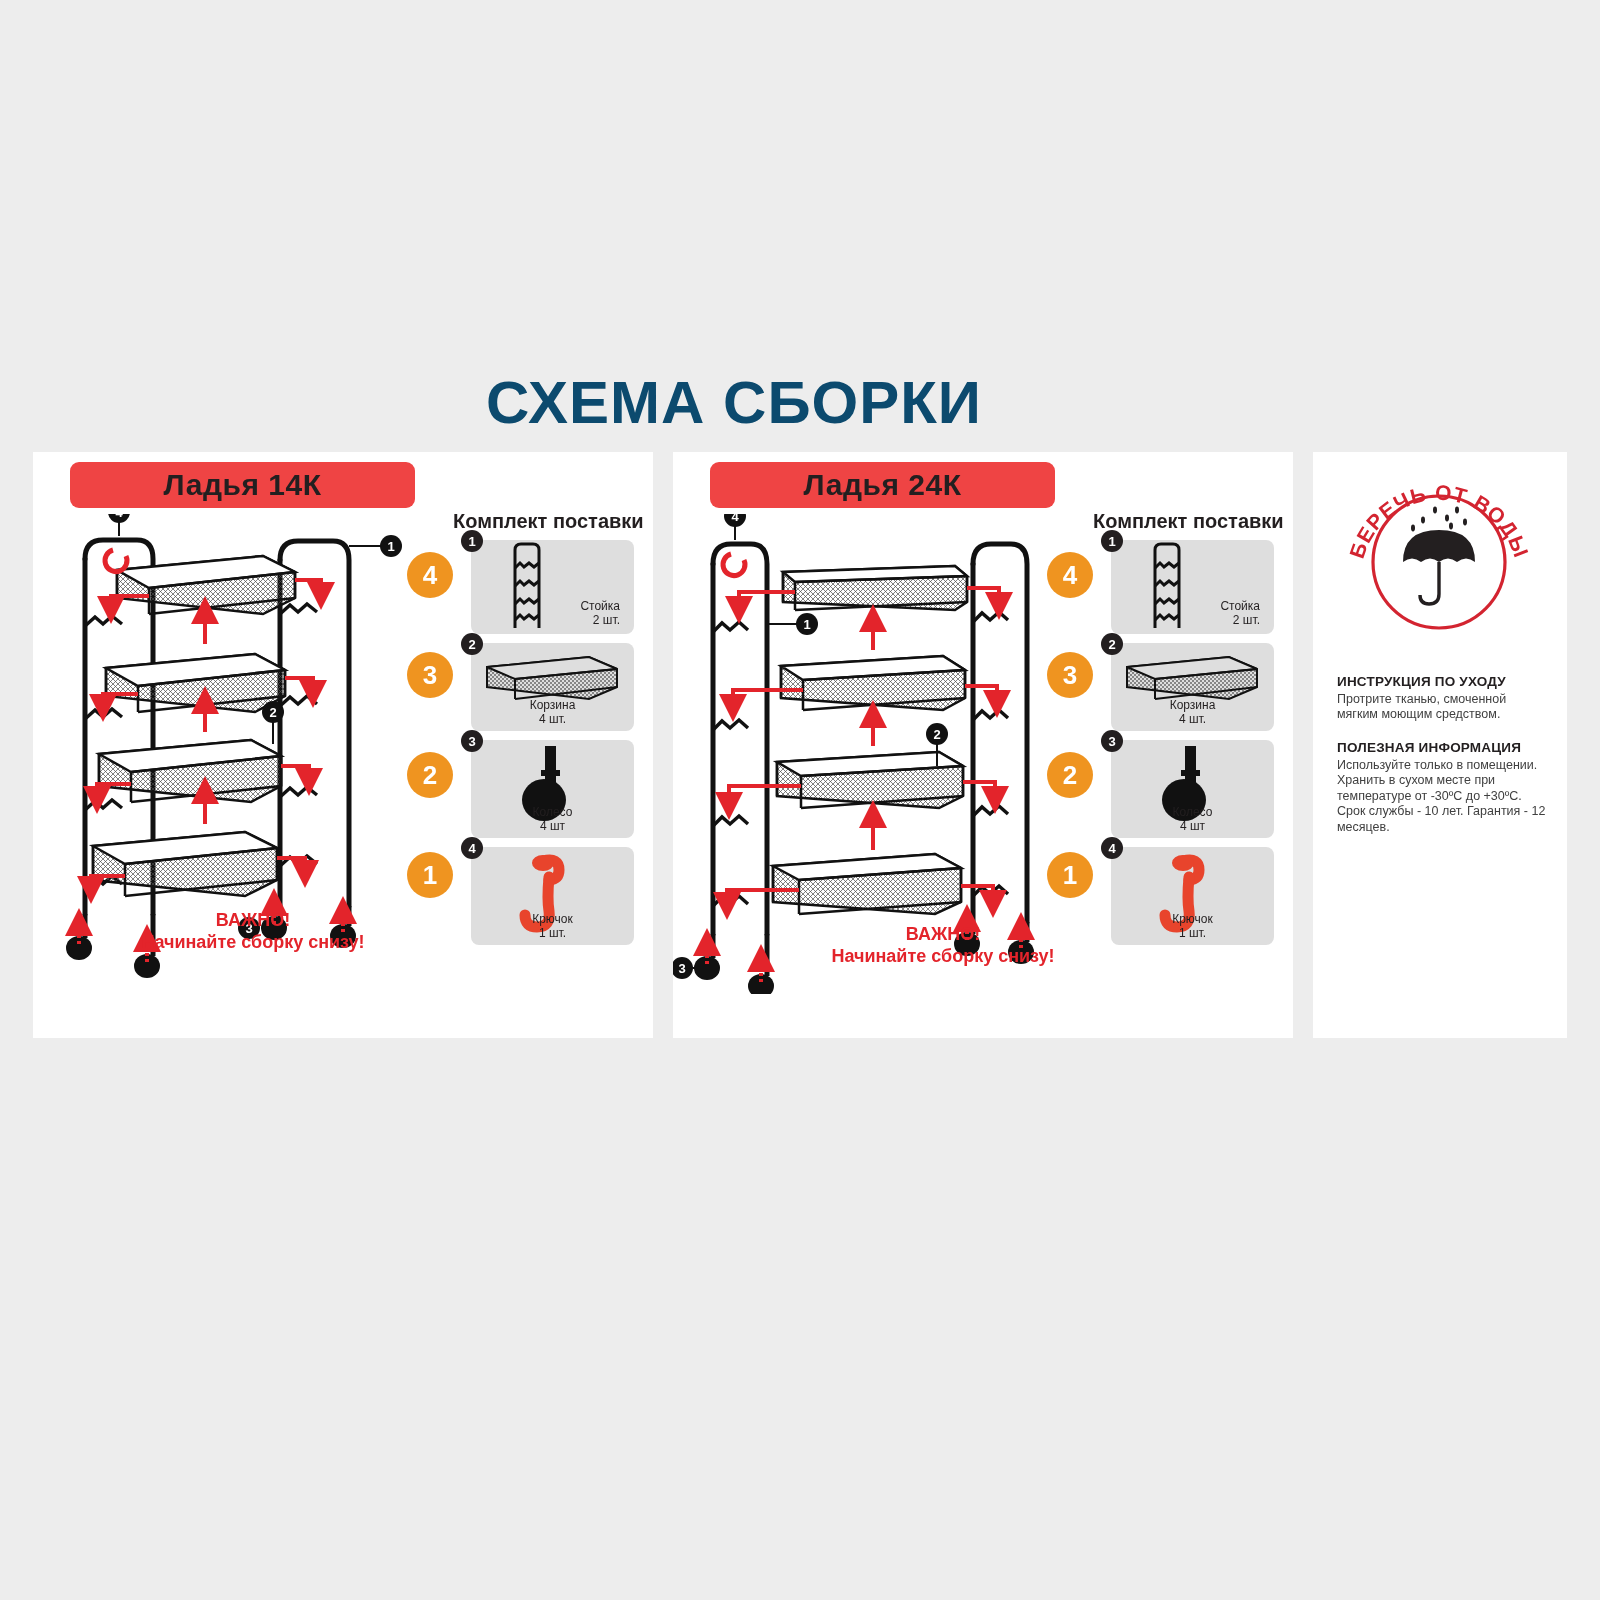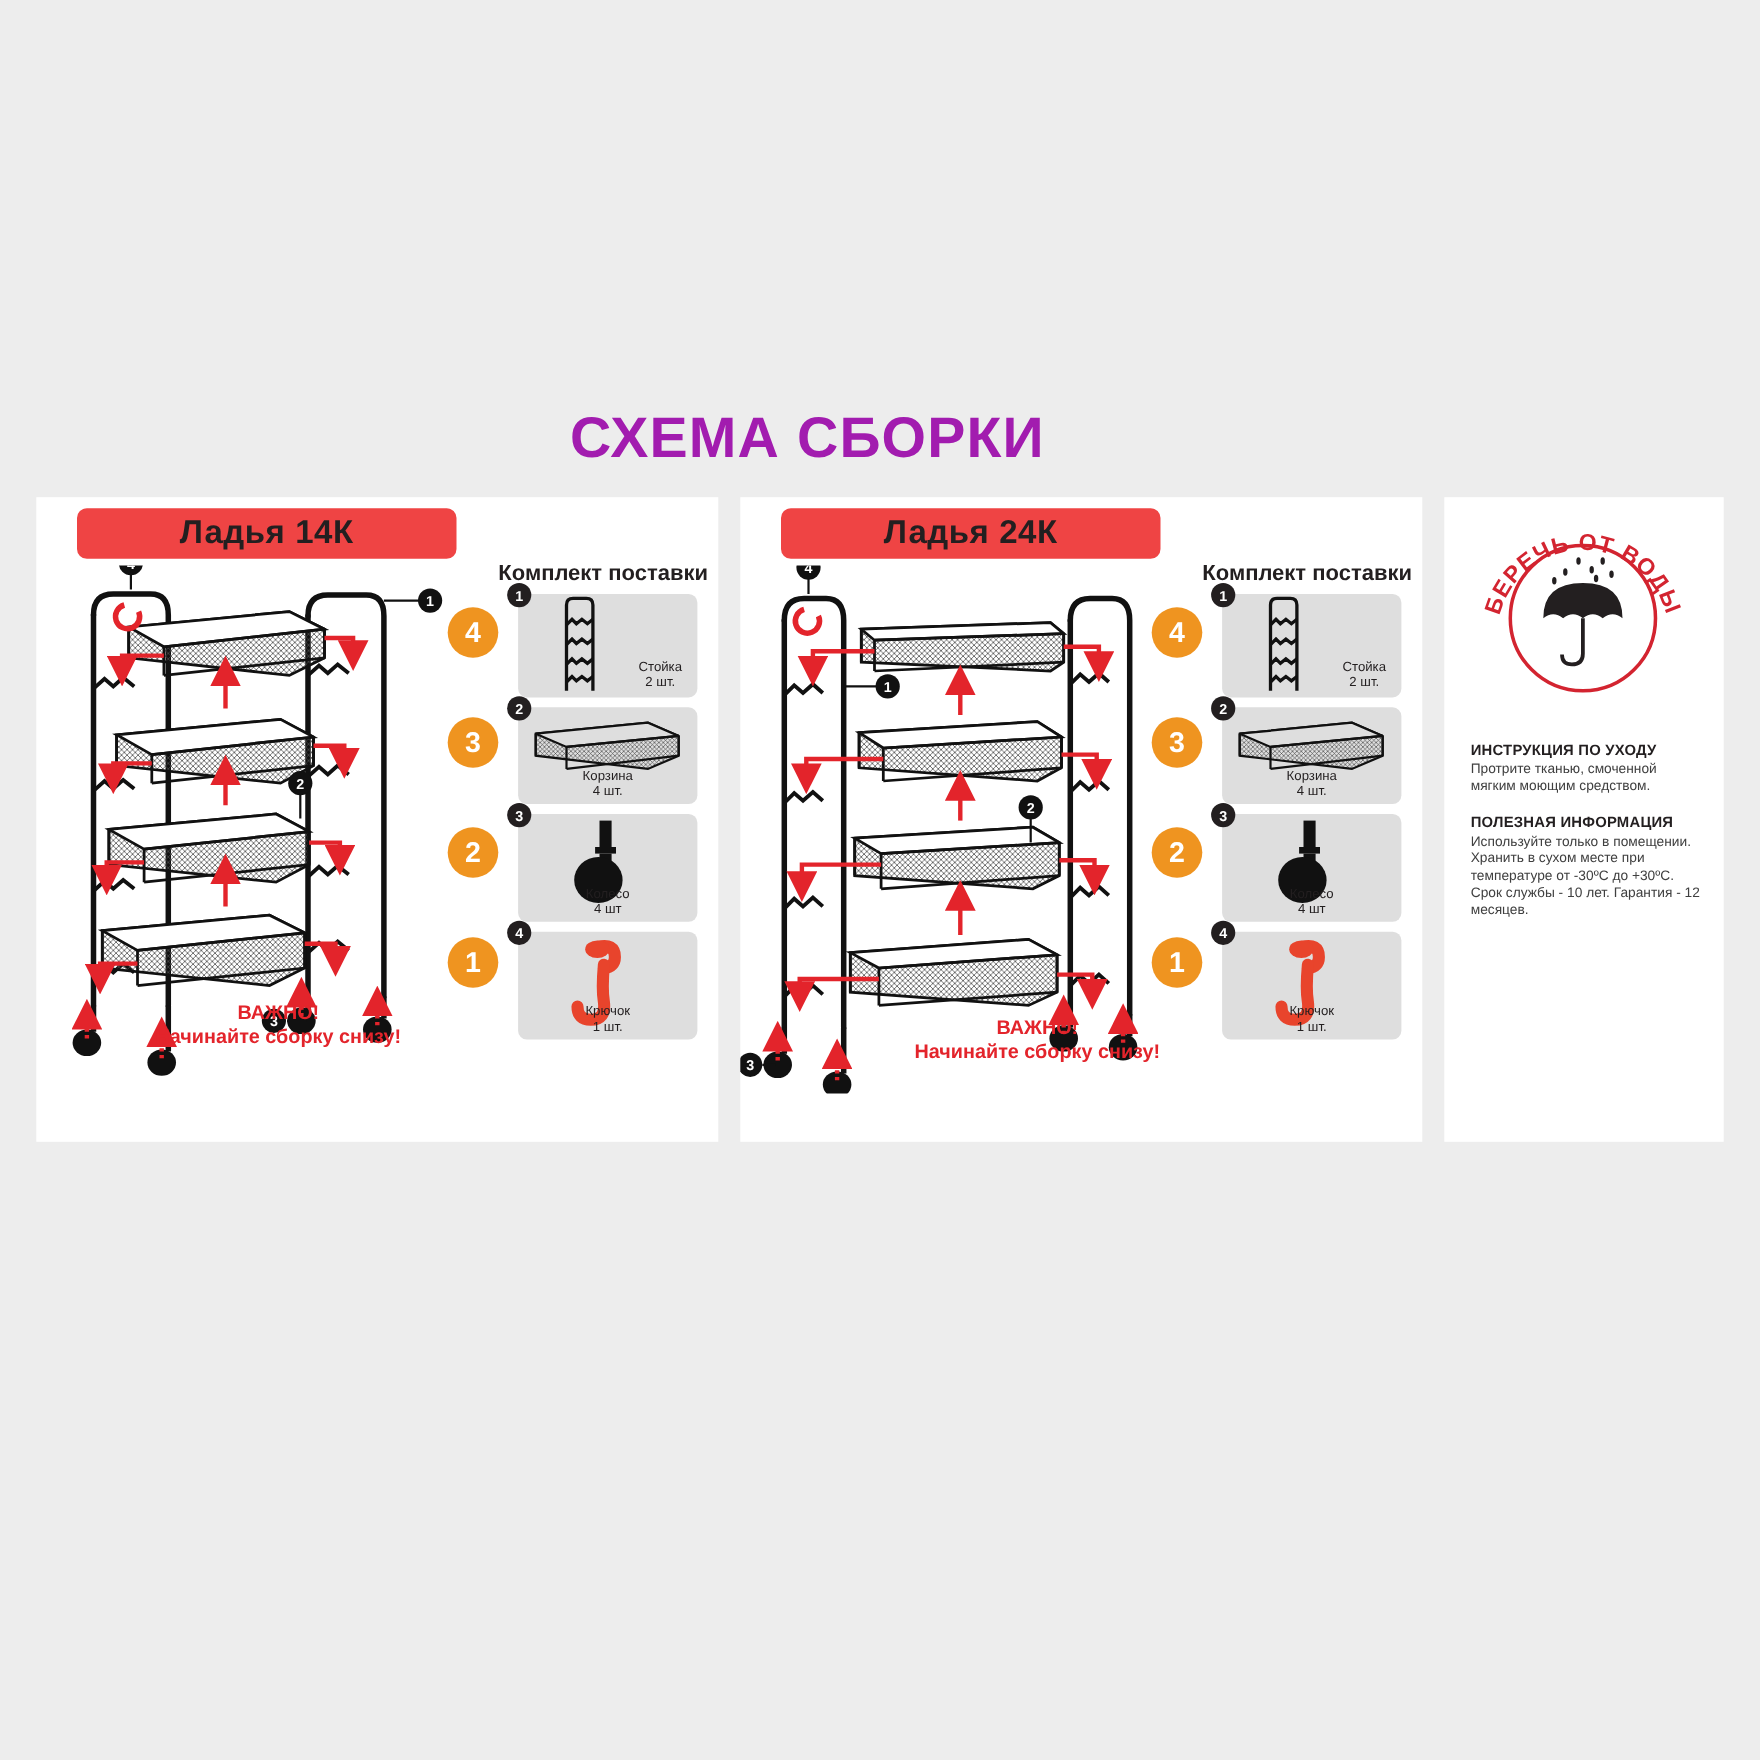--- a/index.html
+++ b/index.html
@@ -7,22 +7,22 @@
     width:1600px;height:1600px;
     background:#ededed;
     font-family:"Liberation Sans", sans-serif;
     overflow:hidden;
     position:relative;
   }
   
   #page-title{
     position:absolute;left:0;top:368px;width:1468px;
     text-align:center;
-    font-size:52px;font-weight:bold;letter-spacing:1px;
-    color:#a21caf;
+    font-size:60px;font-weight:bold;letter-spacing:1px;
+    color:#0c4a6e;
   }
   
   .panel{
     position:absolute;background:#ffffff;
   }
   #panel-14k{left:33px;top:452px;width:620px;height:586px;}
   #panel-24k{left:673px;top:452px;width:620px;height:586px;}
   #panel-info{left:1313px;top:452px;width:254px;height:586px;}
 
   
@@ -65,21 +65,21 @@
   .part-badge{
     position:absolute;left:-10px;top:-10px;
     width:22px;height:22px;border-radius:50%;
     background:#231f20;color:#fff;
     font-size:13px;font-weight:bold;
     display:flex;align-items:center;justify-content:center;
     z-index:4;
   }
   .part-label{
     position:absolute;right:14px;bottom:6px;
-    font-size:12px;line-height:1.15;color:#231f20;text-align:center;
+    font-size:12px;line-height:1.15;color:#231f20;text-align:right;
   }
   .part-label.center{
     left:0;right:0;bottom:4px;text-align:center;
   }
 
   
   .important{
     position:absolute;text-align:center;color:#e3242b;
     font-size:18px;line-height:1.2;font-weight:bold;
   }

